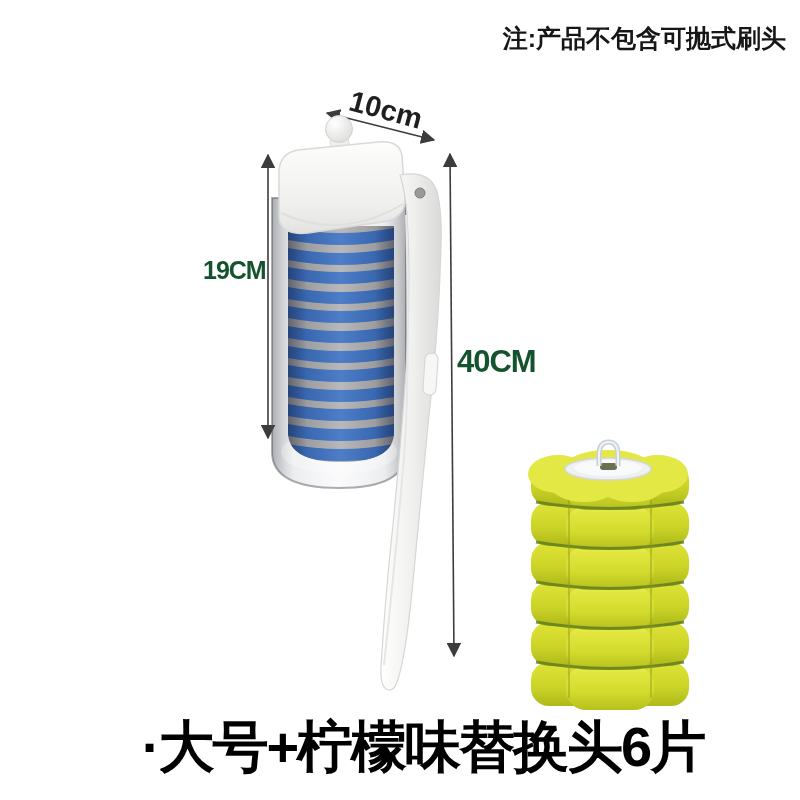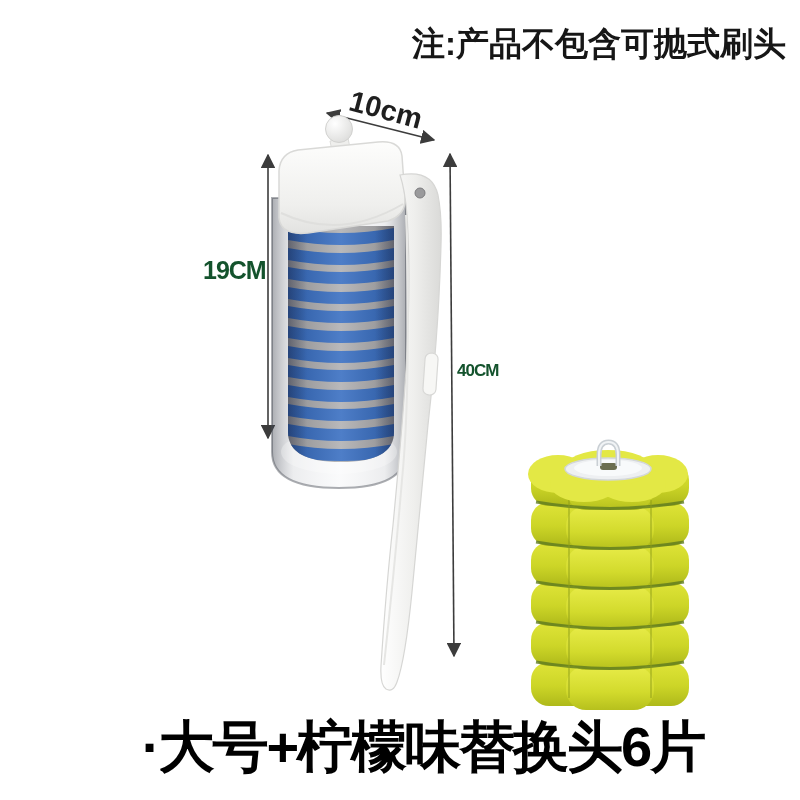--- a/index.html
+++ b/index.html
@@ -3,32 +3,32 @@
 <meta charset="utf-8">
 <style>
   html,body{margin:0;padding:0;background:#fff;}
   .canvas{
     position:relative;width:800px;height:800px;background:#ffffff;
     overflow:hidden;font-family:"Liberation Sans",sans-serif;
   }
   .scene{position:absolute;left:0;top:0;}
   .note{
     position:absolute;top:22px;right:14px;
-    font-size:33px;font-weight:600;color:#161616;letter-spacing:0;
+    font-size:25px;font-weight:600;color:#161616;letter-spacing:0;
     white-space:nowrap;
   }
   .dim{
     position:absolute;color:#14532d;font-weight:700;white-space:nowrap;
   }
   .dim-10{
     left:350px;top:84px;font-size:29px;font-weight:600;color:#1f1f1f;
     transform:rotate(15deg);transform-origin:left center;letter-spacing:0;
   }
   .dim-19{left:203px;top:256px;font-size:25px;letter-spacing:-1px;}
-  .dim-40{left:457px;top:361px;font-size:17px;letter-spacing:-1px;}
+  .dim-40{left:457px;top:344px;font-size:31px;letter-spacing:-1px;}
   .caption{
     position:absolute;left:0;top:710px;width:800px;text-align:center;
     font-size:56px;font-weight:700;color:#000;letter-spacing:-2px;
     white-space:nowrap;
     padding-left:23px;
   }
 </style>
 </head>
 <body>
 

